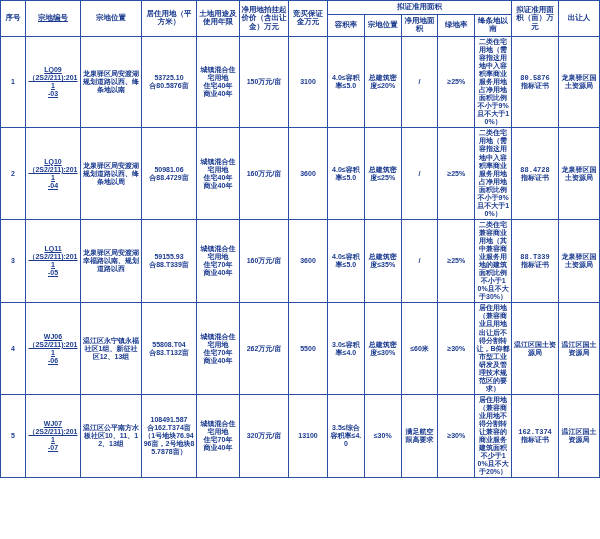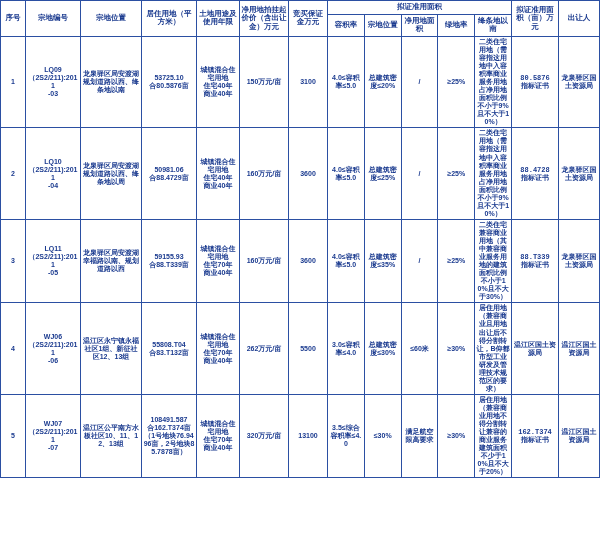--- a/index.html
+++ b/index.html
@@ -28,21 +28,21 @@
     font-size:7.5px;
     padding:2px 1px;
   }
   tbody td{
     font-size:7px;
   }
   .grp-head{
     font-size:7.5px;
   }
   .c-seq{width:22px;}
-  .c-code{width:52px;}
+  .c-code{width:52px;text-decoration:underline;}
   .c-loc{width:58px;text-align:center;}
   .c-area{width:52px;}
   .c-use{width:40px;}
   .c-price{width:46px;margin-top:16px;}
   .c-deposit{width:36px;margin-top:36px;}
   .c-far{width:52px;}
   .c-density{width:44px;}
   .c-height{width:36px;}
   .c-green{width:30px;}
   .c-nature{width:72px;}

